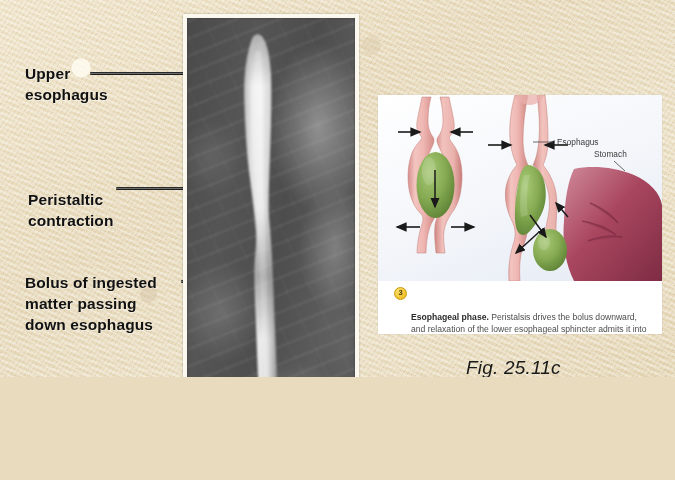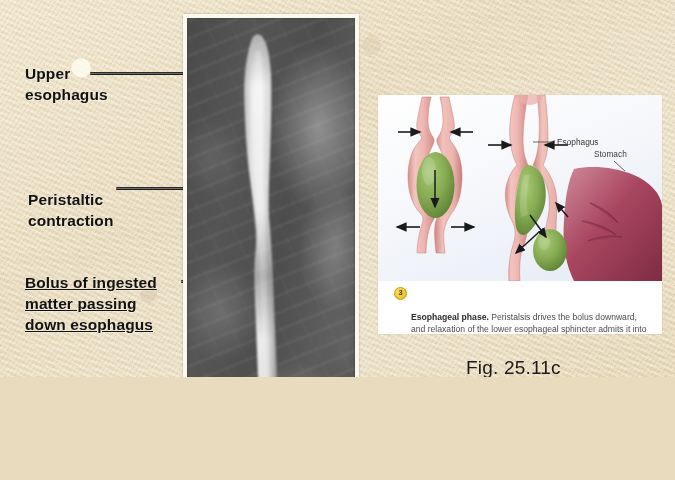--- a/index.html
+++ b/index.html
@@ -102,39 +102,39 @@
     display:flex;align-items:center;justify-content:center;
     line-height:1;margin-top:1.5px;
   }
   .cap-text{
     font-size:8.6px;line-height:11.6px;color:#4c4c4c;margin-top:27px;
   }
   .cap-text b{color:#2b2b2b;}
 
   #fig-number{
     position:absolute;left:466px;top:357px;
-    font-size:19px;color:#1a1a1a;letter-spacing:.2px;
+    font-size:19px;color:#1a1a1a;letter-spacing:.2px;font-style:italic;
   }
 
   .dlabel{font-size:8.3px;fill:#3b3b3b;font-family:"Liberation Sans", sans-serif;}
 </style>
 </head>
 <body>
 
 <div id="slide">
 
   <div class="label" style="left:25px;top:63px;">Upper
 esophagus</div>
   <div class="leader" style="left:90px;top:72px;width:172px;"></div>
 
   <div class="label" style="left:28px;top:179px;margin-top:10px;">Peristaltic
 contraction</div>
   <div class="leader" style="left:116px;top:187px;width:180px;"></div>
 
-  <div class="label" style="left:25px;top:272px;text-decoration:underline;">Bolus of ingested
+  <div class="label" style="left:25px;top:272px;">Bolus of ingested
 matter passing
 down esophagus</div>
   <div class="leader" style="left:181px;top:280px;width:110px;"></div>
 
   <div id="xray-frame">
     <div id="xray-img">
       <div class="bg"></div>
       <div class="streaks"></div>
       <div id="barium">
         <svg viewBox="0 0 60 400" preserveAspectRatio="none">

